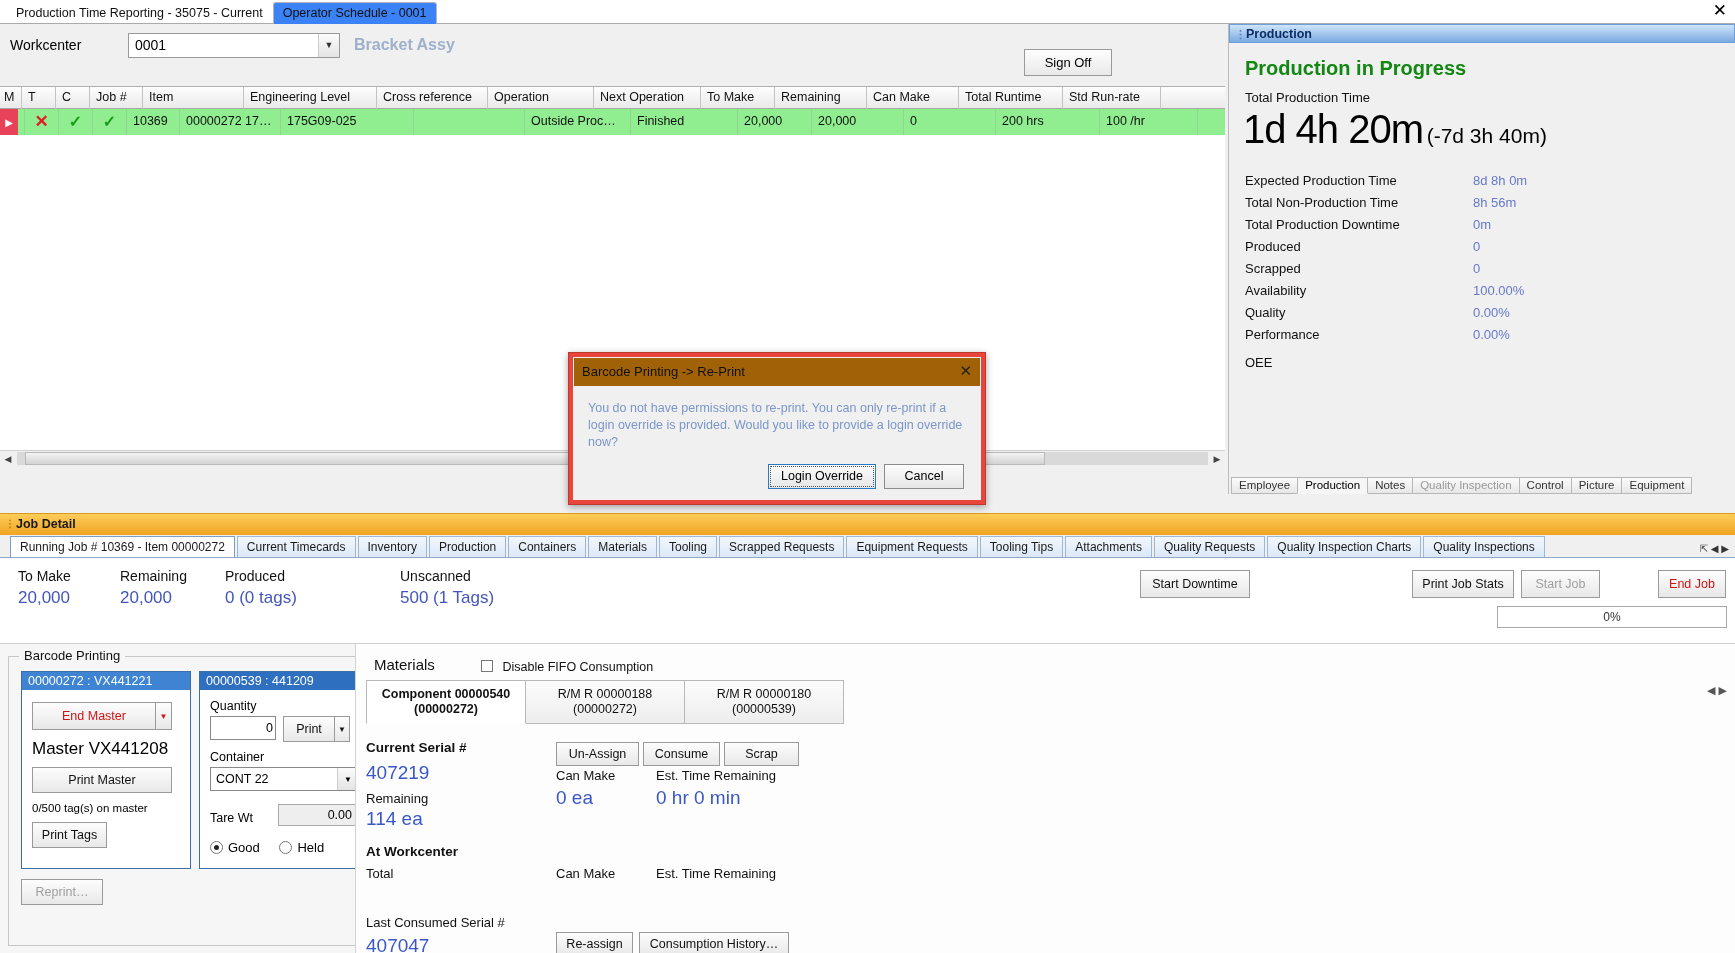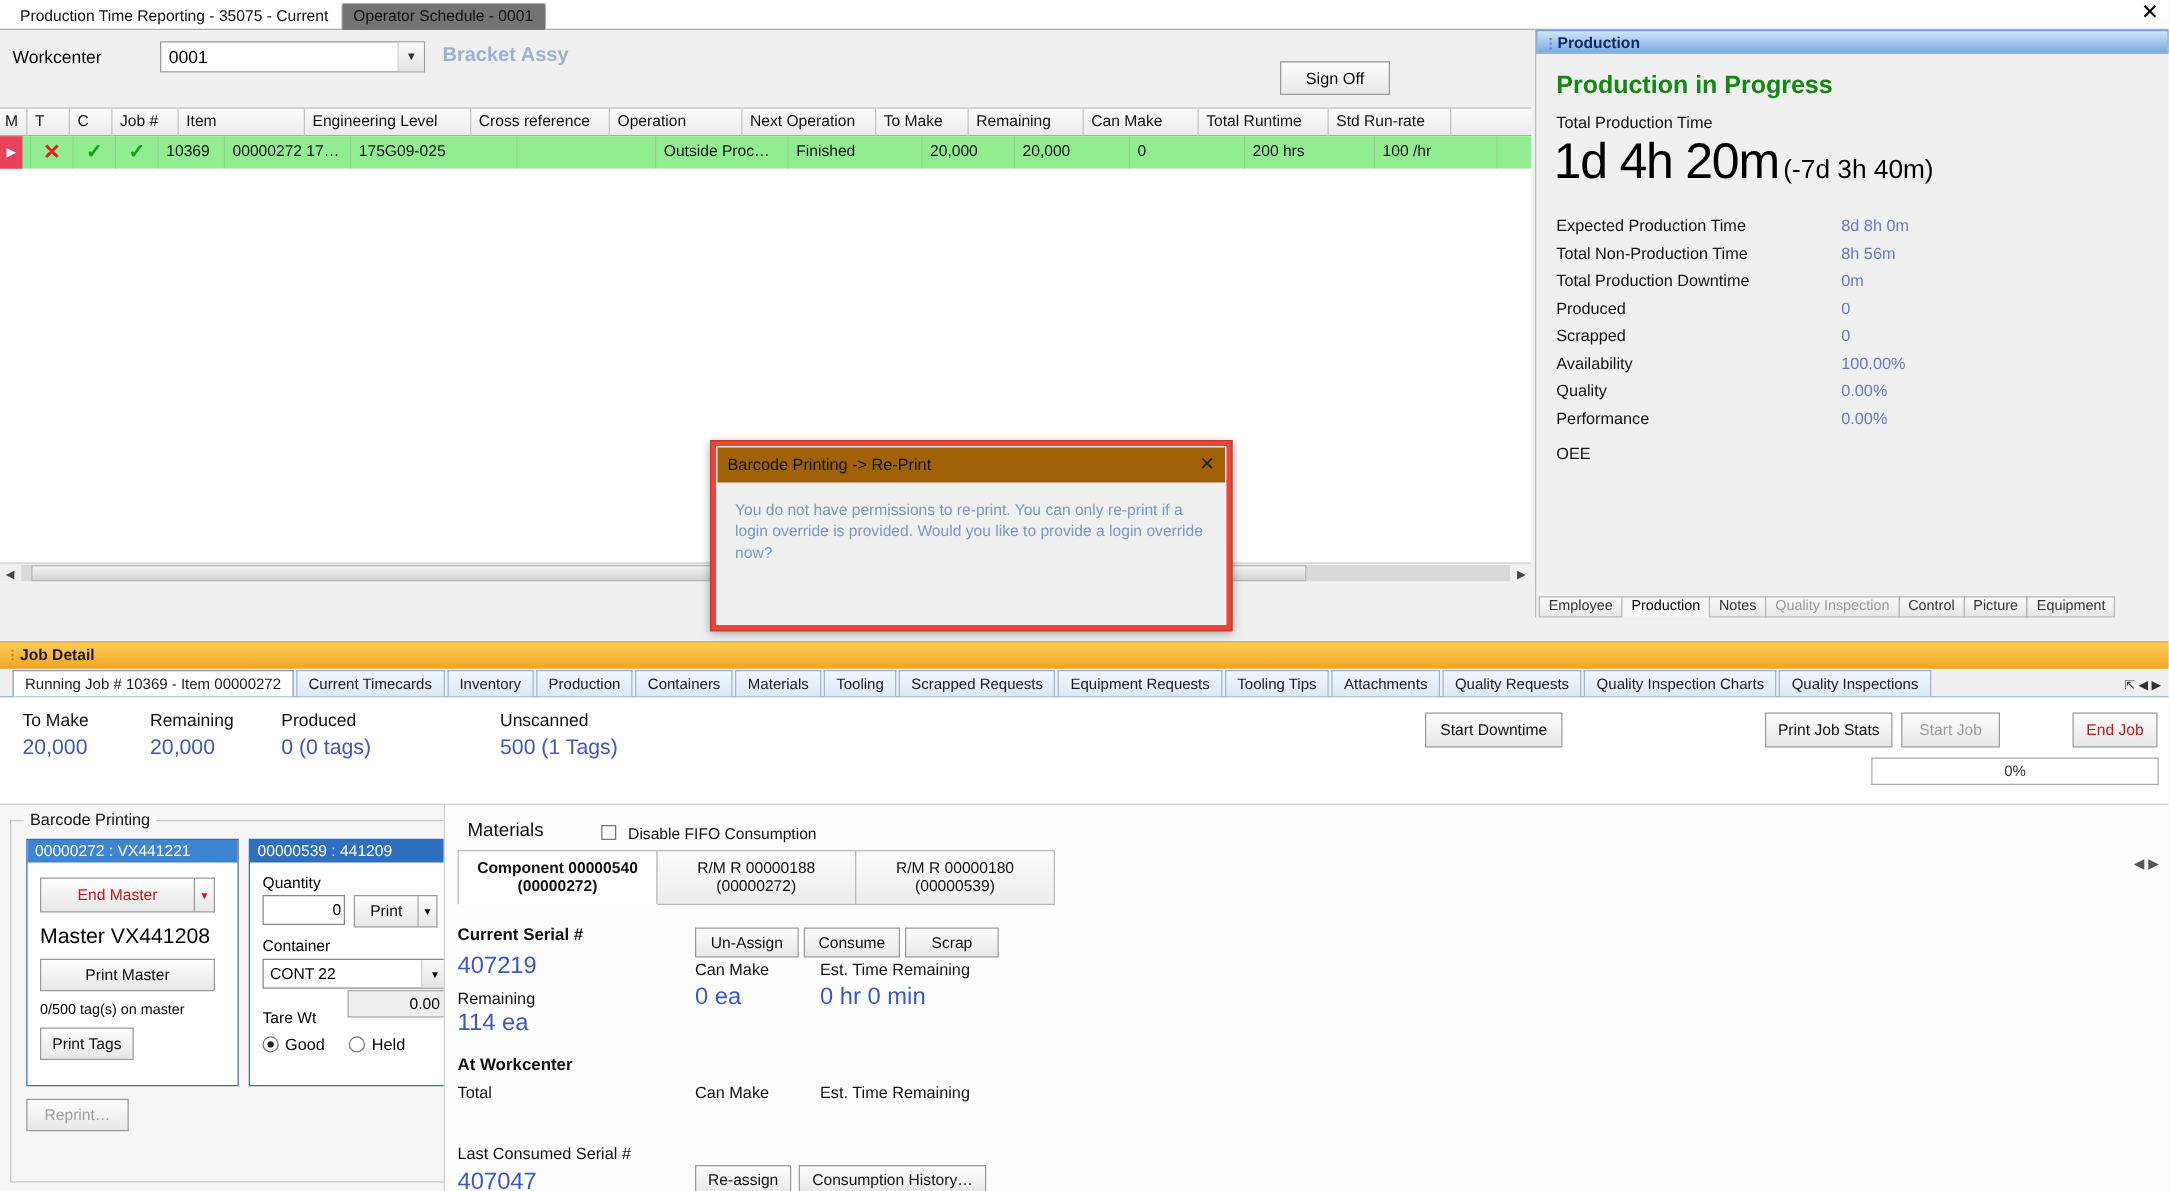--- a/index.html
+++ b/index.html
@@ -17,21 +17,21 @@
   .topbar {
     position:absolute; left:0; top:0; width:1735px; height:24px;
     background:#ffffff; border-bottom:1px solid #aaa;
   }
   .topbar-tabs { display:flex; align-items:flex-end; height:24px; padding-left:6px; }
   .ttab {
     font-size:12.5px; padding:3px 9px 4px 9px; color:#111; cursor:default;
     border:1px solid transparent; position:relative; top:1px;
   }
   .ttab.active {
-    background:#737373; border:1px solid #b5b5b5; border-bottom:1px solid #ffffff;
+    background:#3b82f6; border:1px solid #b5b5b5; border-bottom:1px solid #ffffff;
     border-top-left-radius:3px; border-top-right-radius:3px;text-align:right;
   }
   .close-x {
     position:absolute; right:8px; top:2px; font-size:17px; color:#000;
     line-height:17px; cursor:pointer; font-family:"DejaVu Sans", sans-serif;
   }
 
   
   .leftpane { position:absolute; left:0; top:24px; width:1225px; height:470px; background:#f0f0f0; }
 
@@ -416,21 +416,21 @@
           <div style="display:flex;margin-top:3px;align-items:flex-start">
             <input style="width: 66px; height: 24px; border: 1px solid rgb(136, 136, 136); text-align: right; font-size: 12.5px; font-family: &quot;Liberation Sans&quot;, sans-serif;" value="0">
             <div class="btn" style="width:52px;height:26px;margin-left:7px">Print</div>
             <div class="btn" style="width:15px;height:26px;border-left:none;font-size:8px">▼</div>
           </div>
           <div style="font-size:12.5px;margin-top:8px">Container</div>
           <div style="margin-top:3px;width:149px;height:24px;border:1px solid #888;background:#fff;display:flex;align-items:center;justify-content:space-between;padding-left:5px;font-size:12.5px">
             <span>CONT 22</span>
             <span style="width:21px;height:22px;border-left:1px solid #ccc;background:linear-gradient(#fbfbfb,#e4e4e4);display:flex;align-items:center;justify-content:center;font-size:8px">▼</span>
           </div>
-          <div style="display:flex;align-items:flex-end;margin-top:8px">
+          <div style="display:flex;align-items:flex-start;margin-top:20px">
             <div style="font-size:12.5px;width:68px">Tare Wt</div>
             <div style="width:80px;height:22px;border:1px solid #aaa;background:#eee;text-align:right;padding:3px 5px 0 0;font-size:12.5px;position:relative;top:-7px">0.00</div>
           </div>
           <div style="margin-top:7px">
             <span class="radio">
               <span class="dot on"></span>
               <span>Good</span>
             </span>
             <span class="radio">
               <span class="dot"></span>
@@ -501,16 +501,20 @@
 
   <div class="dlg-outer">
     <div class="dlg">
       <div class="dlg-title">
         <span>Barcode Printing -&gt; Re-Print</span>
         <span class="x">✕</span>
       </div>
       <div class="dlg-body">
         <div class="dlg-msg">You do not have permissions to re-print. You can only re-print if a login override is provided. Would you like to provide a login override now?</div>
       </div>
+      <div class="dlg-footer">
+        <div class="dlg-btn default">Login Override</div>
+        <div class="dlg-btn">Cancel</div>
+      </div>
     </div>
   </div>
 
 </div>
 
 </body></html>

